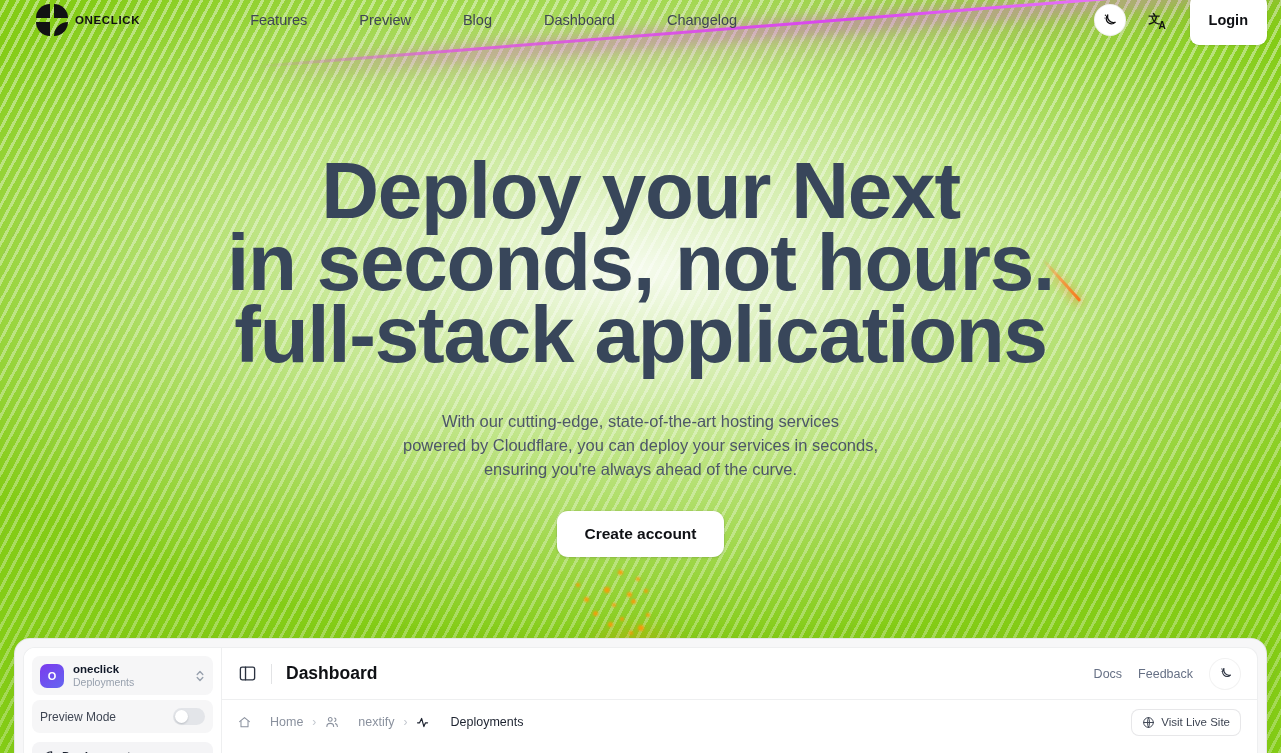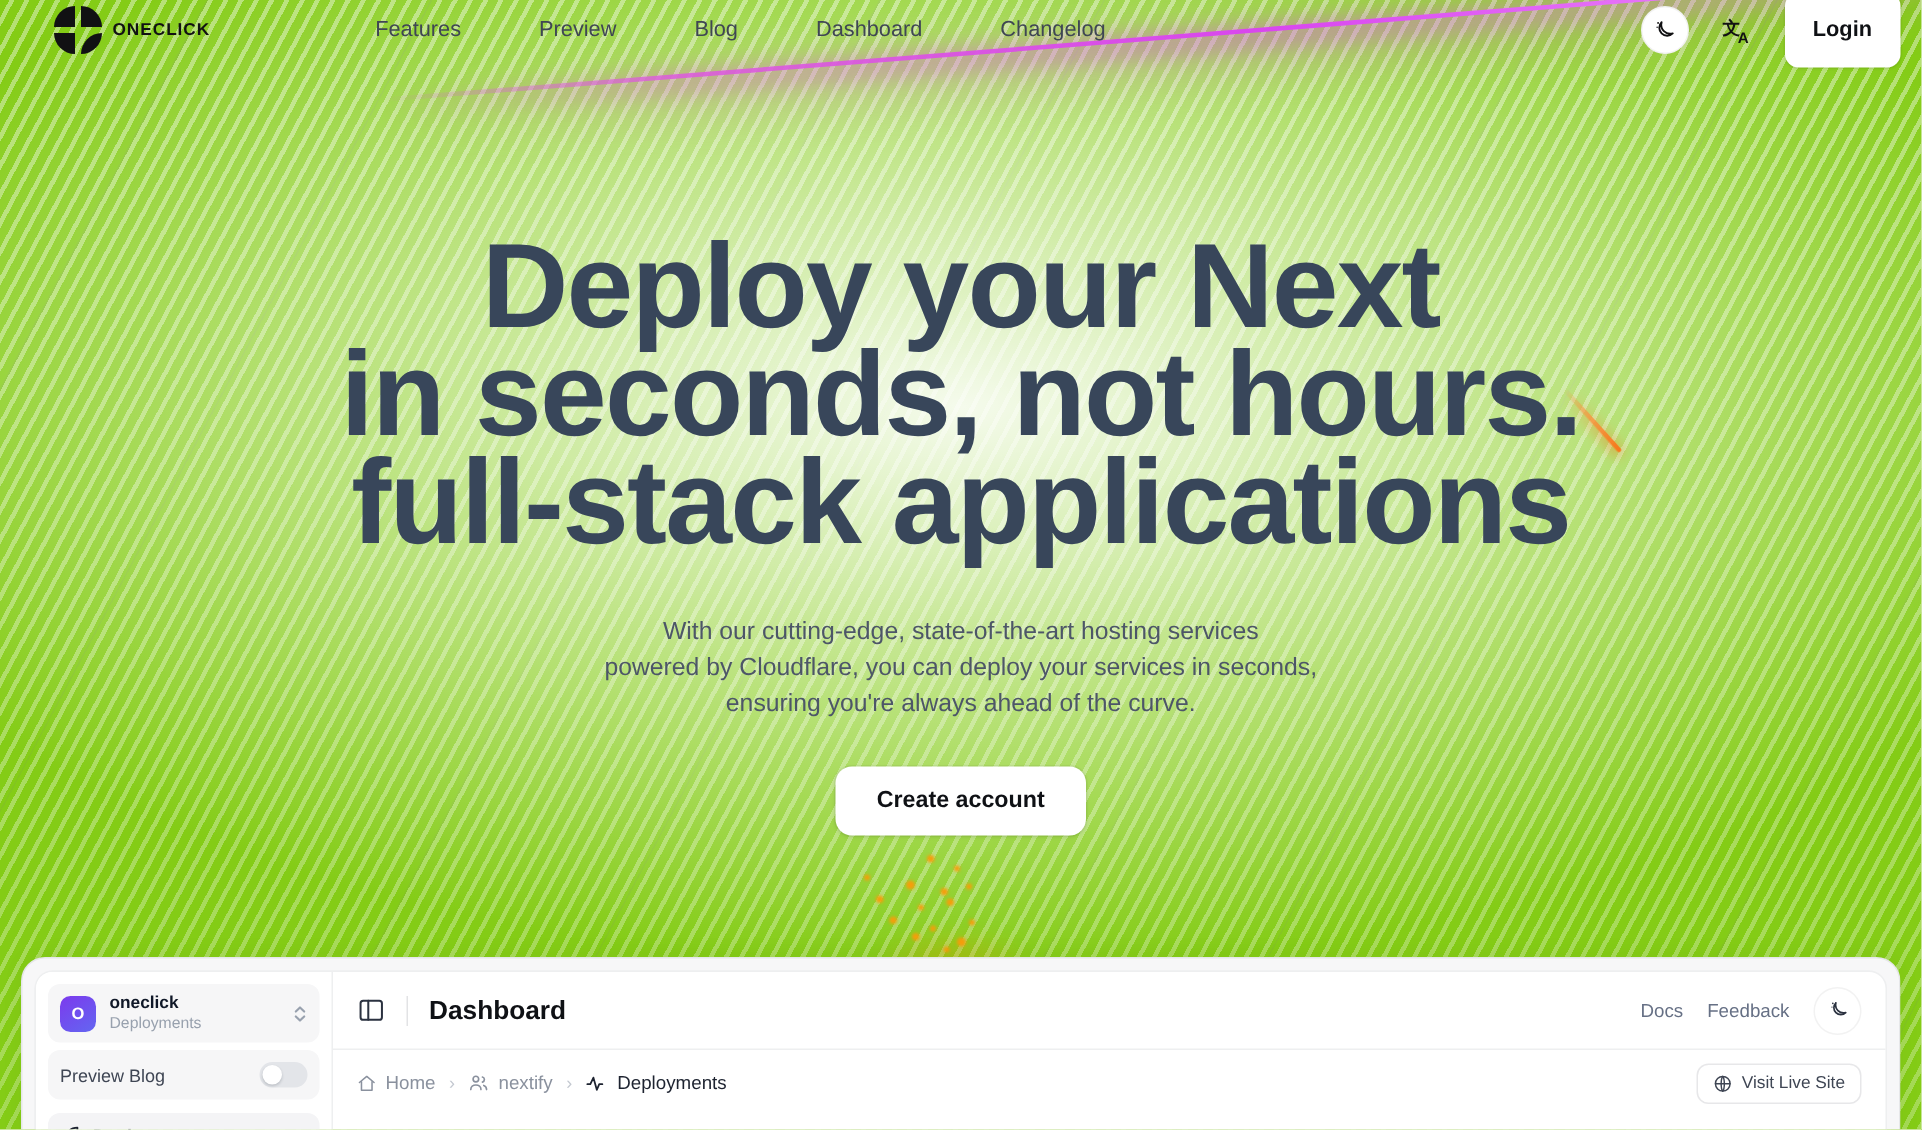--- a/index.html
+++ b/index.html
@@ -138,21 +138,21 @@
   .navrow .lbl{ font-size:12px; font-weight:700; color:#1d2330; }
 
   .dash-main{ flex:1; display:flex; flex-direction:column; min-width:0;}
   .dash-top{ height:52px; display:flex; align-items:center; padding:0 16px; border-bottom:1px solid rgba(16,24,40,.07);}
   .dash-sep{ width:1px; height:20px; background:rgba(16,24,40,.12); margin:0 14px; }
   .dash-title{ font-size:17.5px; font-weight:700; color:#0f1115; }
   .dash-top-right{ margin-left:auto; display:flex; align-items:center; gap:16px; }
   .dash-top-right .lnk{ font-size:12.5px; color:#667085; }
 
   .dash-crumbs{ height:44px; display:flex; align-items:center; padding:0 16px; }
-  .crumb{ display:flex; align-items:center; gap:6px; font-size:12.5px; color:#8a919e; }
+  .crumb{ display:flex; align-items:center; gap:19px; font-size:12.5px; color:#8a919e; }
   .crumb.last{ color:#1d2330; }
   .crumb-sep{ color:#c3c8d0; font-size:12px; margin:0 9px; }
   .live-btn{
     margin-left:auto; display:flex; align-items:center; gap:6px; font-size:11.5px; color:#3f4654;
     background:#fff; border:1px solid rgba(16,24,40,.10); border-radius:8px; padding:6px 10px;
   }
   svg{ display:block; }
 </style>
 </head>
 <body>
@@ -265,21 +265,21 @@
           </div>
           <div class="chev">
             <svg width="10" height="14" viewBox="0 0 10 14" fill="none" stroke="#98a1ae" stroke-width="1.4" stroke-linecap="round" stroke-linejoin="round">
               <path d="M2.2 5.4 5 2.6l2.8 2.8"></path>
                 <path d="M2.2 8.6 5 11.4l2.8-2.8"></path>
             </svg>
           </div>
         </div>
 
         <div class="prow">
-          <div class="lbl">Preview Blog</div>
+          <div class="lbl">Preview Mode</div>
           <div class="toggle">
               <i></i>
             </div>
         </div>
 
         <div class="navrow">
           <span>
             <svg width="14" height="14" viewBox="0 0 24 24" fill="none" stroke="#1d2330" stroke-width="1.9" stroke-linecap="round" stroke-linejoin="round">
               <path d="M5 16c-1.5 1.5-1.8 5-1.8 5s3.5-.3 5-1.8c.9-.9.9-2.3 0-3.2-.9-.9-2.3-.9-3.2 0z"></path>
               <path d="M11 13 8.5 10.5C10 6 14 3 20 3c0 6-3 10-7.5 11.5L10 12"></path>

